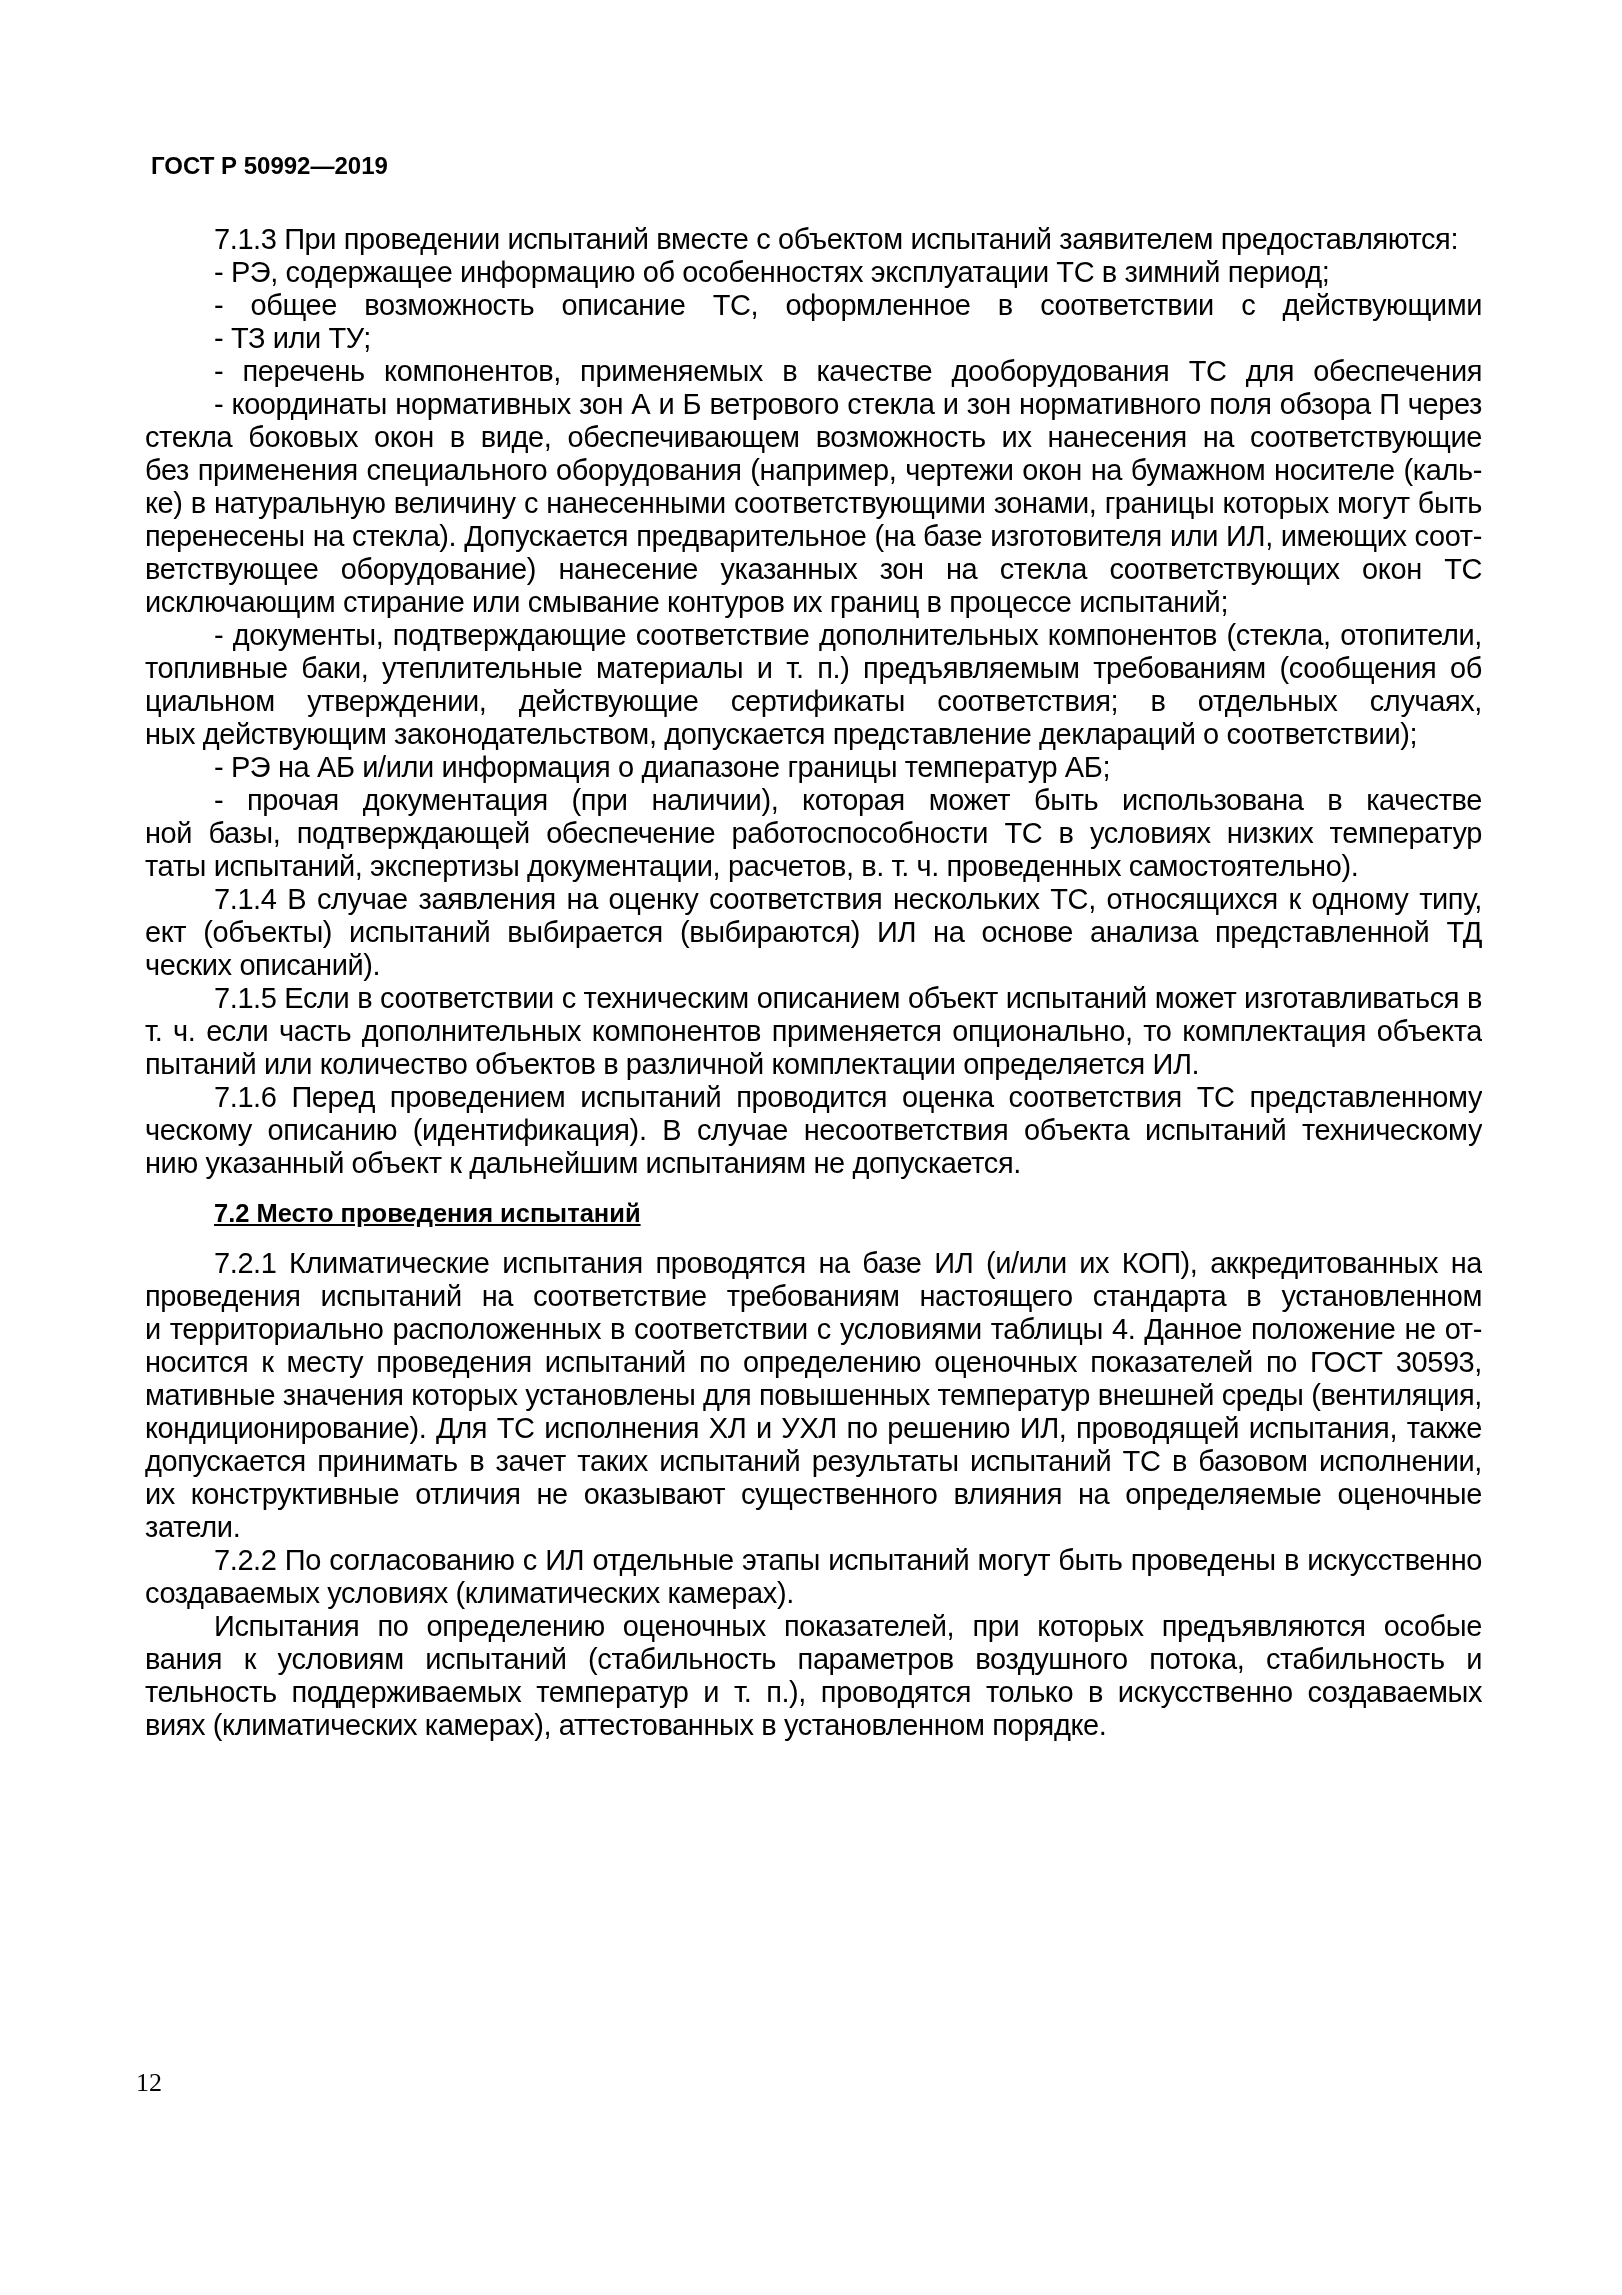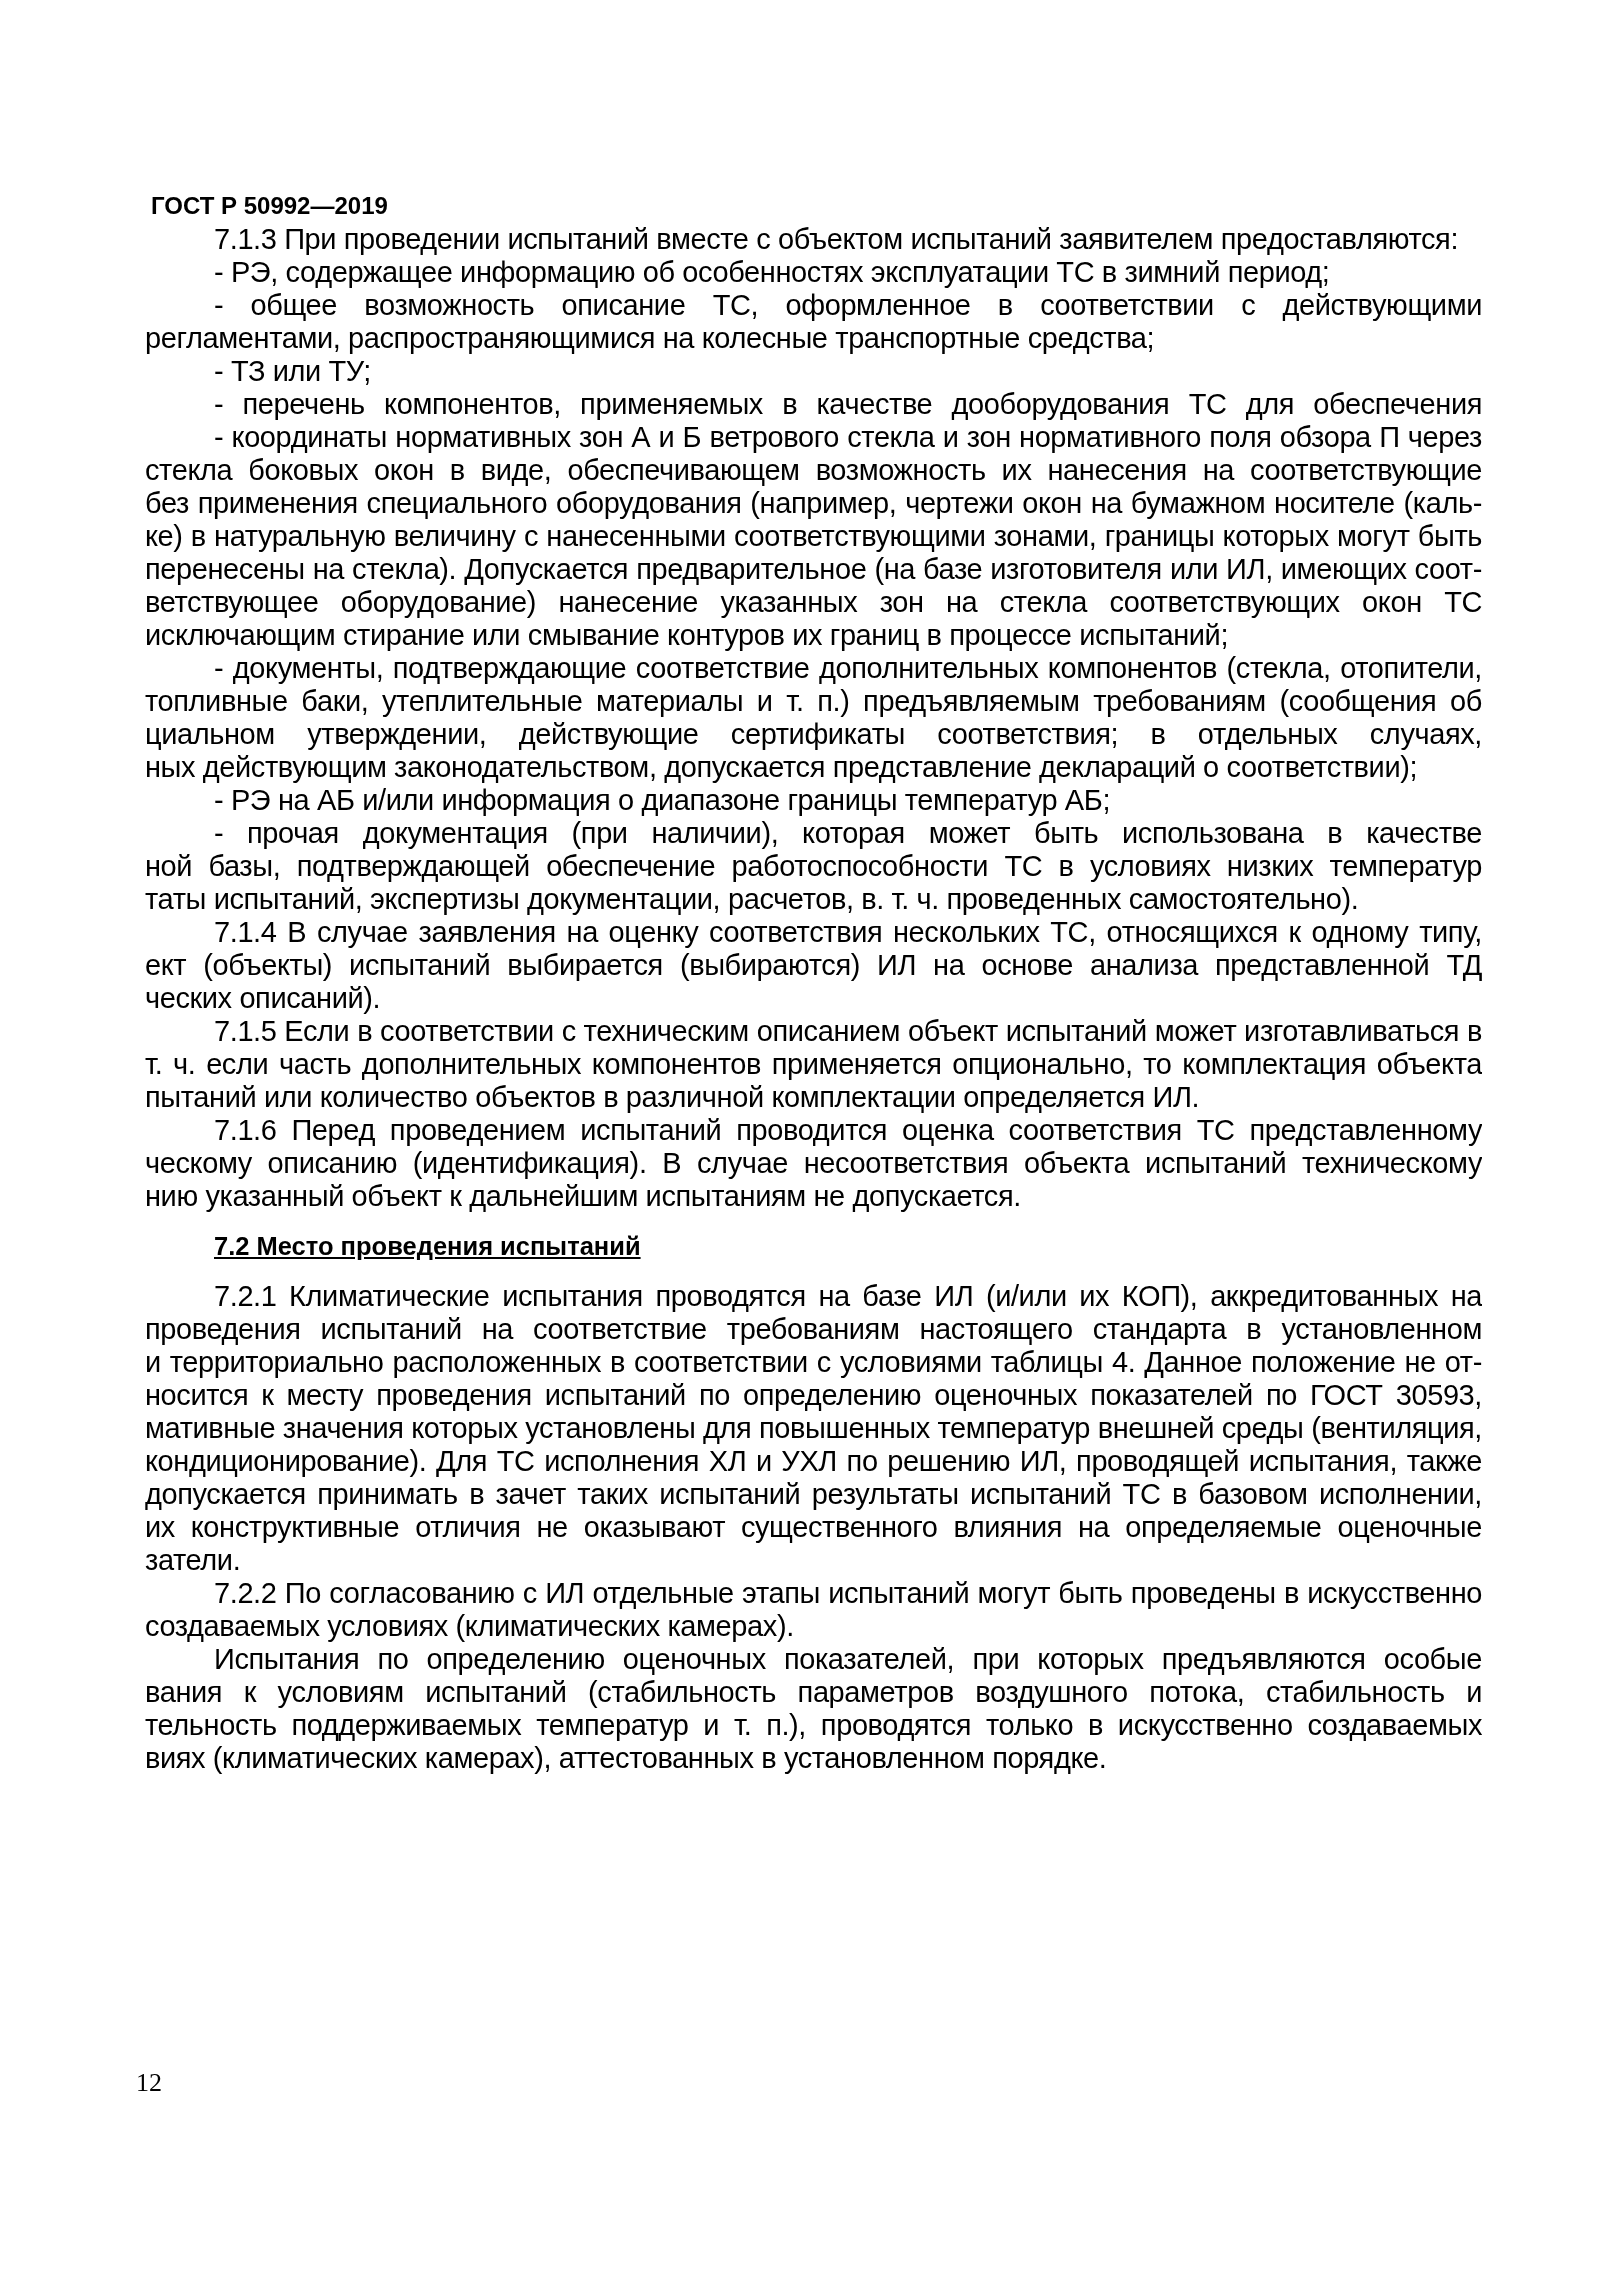--- a/index.html
+++ b/index.html
@@ -12,21 +12,20 @@
     color: #000000;
     overflow: hidden;
   }
   .doc-header {
     position: absolute;
     left: 151px;
     top: 152px;
     font-size: 24px;
     font-weight: bold;
     white-space: nowrap;
-    margin-top: 40px;
   }
   .body-block {
     position: absolute;
     left: 145px;
     top: 223px;
     width: 1337px;
   }
   .para { margin: 0; padding: 0; }
   .ln {
     font-size: 29px;
@@ -69,21 +68,20 @@
     <div class="para">
       <div class="ln in">7.1.3 При проведении испытаний вместе с объектом испытаний заявителем предоставляются:</div>
     </div>
 
     <div class="para">
       <div class="ln in">- РЭ, содержащее информацию об особенностях эксплуатации ТС в зимний период;</div>
     </div>
 
     <div class="para">
       <div class="ln in j">- общее возможность описание ТС, оформленное в соответствии с действующими техническими</div>
-      <div class="ln">регламентами, распространяющимися на колесные транспортные средства;</div>
     </div>
 
     <div class="para">
       <div class="ln in">- ТЗ или ТУ;</div>
     </div>
 
     <div class="para">
       <div class="ln in j">- перечень компонентов, применяемых в качестве дооборудования ТС для обеспечения работо-</div>
     </div>
 

